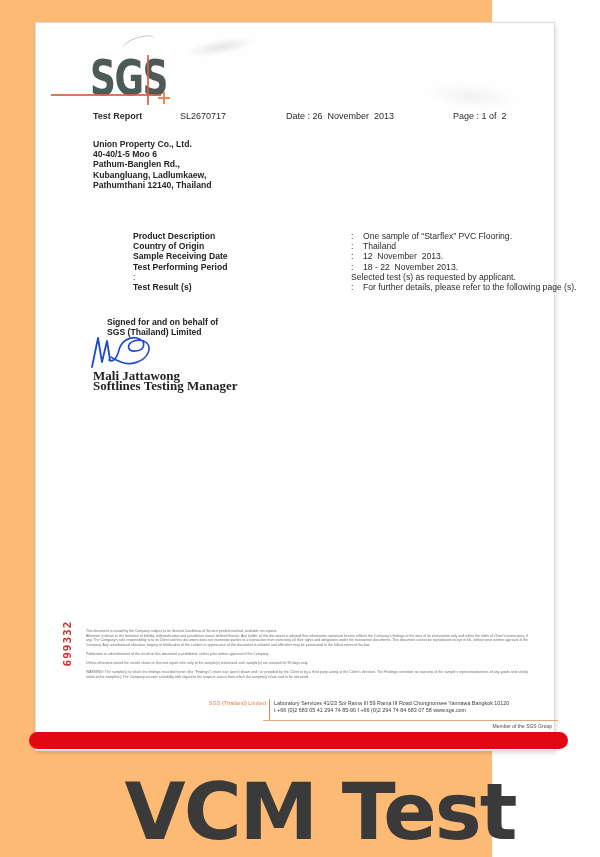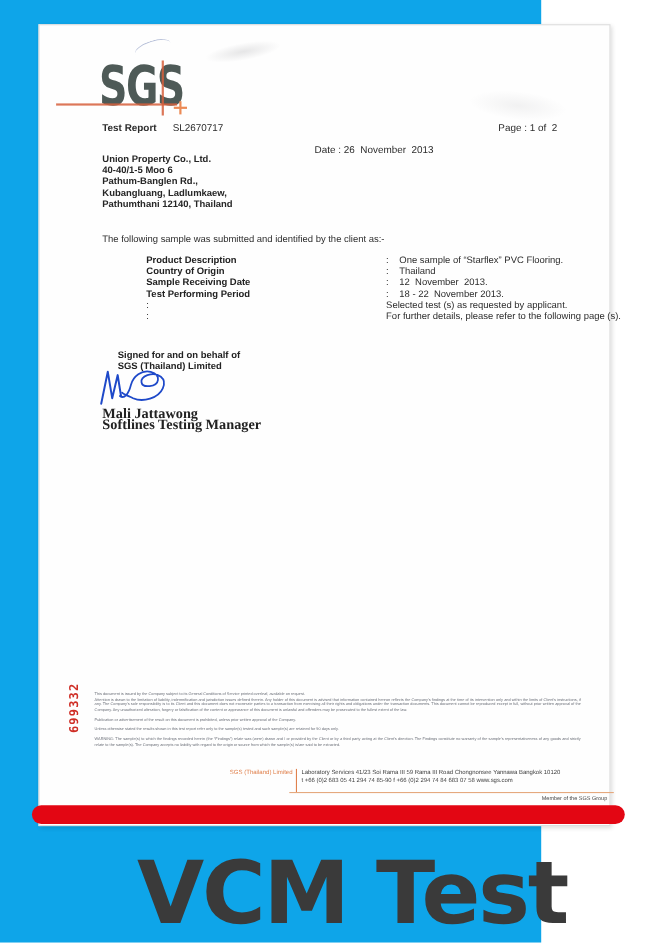--- a/index.html
+++ b/index.html
@@ -1,18 +1,18 @@
 <!DOCTYPE html>
 <html><head>
 <meta charset="utf-8">
 <style>
   * { margin: 0; padding: 0; box-sizing: border-box; }
   html, body { width: 600px; height: 857px; background: #ffffff; overflow: hidden;
     font-family: "Liberation Sans", sans-serif; }
-  .stage { position: relative; width: 492px; height: 857px; background: #0ea5e9; }
+  .stage { position: relative; width: 492px; height: 857px; background: #fdba74; }
 
   
   .page { position: absolute; left: 35px; top: 22px; width: 520px; height: 729px;
     background: #fefefe; border: 1px solid #dcdcdc;
     box-shadow: 1px 2px 4px rgba(0,0,0,0.14); }
 
   
   .smudge1 { position: absolute; left: 150px; top: 16px; width: 70px; height: 16px;
     background: radial-gradient(ellipse at center, rgba(120,120,125,0.18), rgba(120,120,125,0) 70%);
     transform: rotate(-10deg); }
@@ -26,22 +26,22 @@
   
   .logo { position: absolute; left: 54px; top: 30px; color: #4e5a57;
     font-family: "DejaVu Sans", sans-serif; font-weight: bold; font-size: 50px;
     line-height: 1; letter-spacing: -2px; transform: scaleX(0.72); transform-origin: left top; }
   .crop-h { position: absolute; left: 15px; top: 71px; width: 110px; height: 2px; background: #d65f3c; opacity: .85; }
   .crop-v { position: absolute; left: 111px; top: 32px; width: 2px; height: 50px; background: #d65f3c; opacity: .85; }
   .cross-h { position: absolute; left: 122px; top: 74px; width: 12px; height: 1.5px; background: #ec8a55; }
   .cross-v { position: absolute; left: 127px; top: 69px; width: 1.5px; height: 12px; background: #ec8a55; }
   .hdr { position: absolute; top: 88px; font-size: 9px; color: #2c2c2c; white-space: pre; }
   .hdr-doc { left: 57px; font-weight: bold; }
-  .hdr-no { left: 121px; }
-  .hdr-date { left: 250px; margin-top: 20px; }
+  .hdr-no { left: 144px; }
+  .hdr-date { left: 250px; }
   .hdr-page { left: 417px; }
 
   .addr { position: absolute; left: 57px; top: 116px; font-size: 8.6px; line-height: 10.2px;
     font-weight: bold; color: #262626; }
 
   .intro { position: absolute; left: 57px; top: 189px; font-size: 8.6px; color: #2c2c2c; }
 
   .details { position: absolute; left: 57px; top: 208px; font-size: 8.6px; line-height: 10.2px;
     color: #2c2c2c; }
   .drow { display: grid; grid-template-columns: 218px 12px auto; margin-left: 40px; }
@@ -106,21 +106,20 @@
     <span class="hdr hdr-page">Page : 1 of  2</span>
 
     <div class="addr">
       <div>Union Property Co., Ltd.</div>
       <div>40-40/1-5 Moo 6</div>
       <div>Pathum-Banglen Rd.,</div>
       <div>Kubangluang, Ladlumkaew,</div>
       <div>Pathumthani 12140, Thailand</div>
     </div>
 
-    <div class="intro">The following sample was submitted and identified by the client as:-</div>
 
     <div class="details">
       <div class="drow">
         <span class="dlabel">Product Description</span>
         <span>:</span>
         <span class="dval">One sample of “Starflex” PVC Flooring.</span>
       </div>
       <div class="drow">
         <span class="dlabel">Country of Origin</span>
         <span>:</span>
@@ -134,20 +133,21 @@
       <div class="drow">
         <span class="dlabel">Test Performing Period</span>
         <span>:</span>
         <span class="dval">18 - 22  November 2013.</span>
       </div>
       <div class="drow">
         <span>:</span>
         <span class="dval">Selected test (s) as requested by applicant.</span>
       </div>
       <div class="drow">
+        <span class="dlabel">Test Result (s)</span>
         <span>:</span>
         <span class="dval">For further details, please refer to the following page (s).</span>
       </div>
     </div>
 
     <div class="signed">
       <div>Signed for and on behalf of</div>
       <div>SGS (Thailand) Limited</div>
     </div>
 

